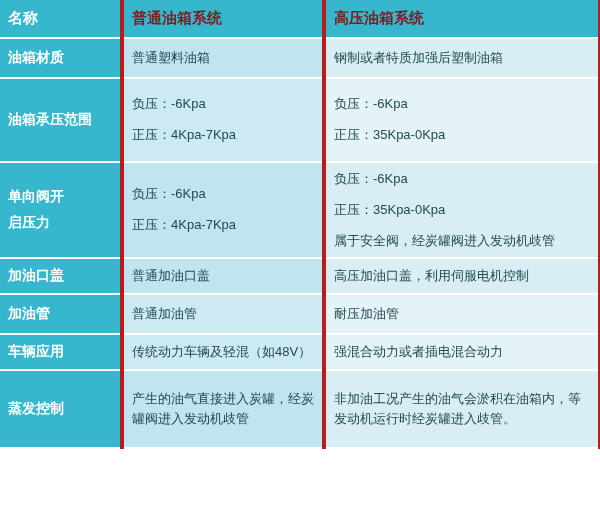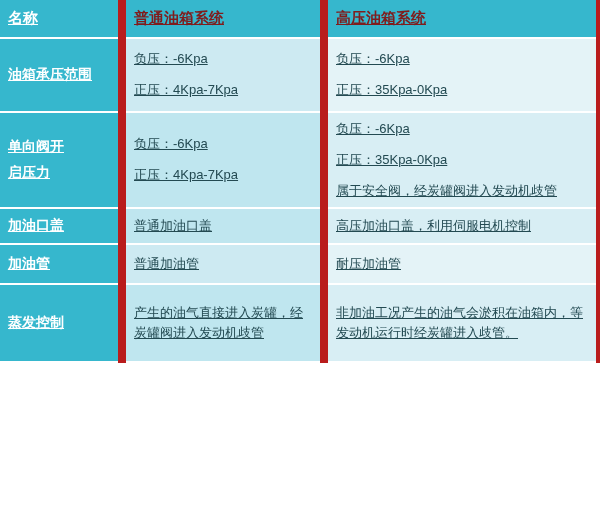--- a/index.html
+++ b/index.html
@@ -15,23 +15,22 @@
   }
   #comparison-table {
     width: 600px;
     border-collapse: collapse;
     table-layout: fixed;
   }
   #comparison-table td {
     vertical-align: middle;
     padding: 6px 8px;
     box-sizing: border-box;
-    border-right: 8px solid #b91c1c;
+    border-right: 4px solid #b91c1c;
     border-bottom: 2px solid #ffffff;
-    text-decoration: underline;
   }
   col.c0 { width: 122px; }
   col.c1 { width: 202px; }
   col.c2 { width: 276px; }
 
   
   .hdr-label {
     background: #36b7cd;
     color: #ffffff;
     font-weight: bold;
@@ -88,23 +87,34 @@
       <col class="c1">
       <col class="c2">
   </colgroup>
   <tbody>
     <tr>
       <td class="hdr-label">名称</td>
       <td class="hdr-col">普通油箱系统</td>
       <td class="hdr-col">高压油箱系统</td>
     </tr>
 
+    <tr>
+      <td class="rowlabel" style="height:40px;">
+        <span class="sub-label">油箱材质</span>
+      </td>
+      <td class="cell-a">
+        <span class="line">普通塑料油箱</span>
+      </td>
+      <td class="cell-b">
+        <span class="line">钢制或者特质加强后塑制油箱</span>
+      </td>
+    </tr>
 
     <tr>
-      <td class="rowlabel" style="height:74px;">
+      <td class="rowlabel" style="height:84px;">
         <span class="sub-label">油箱承压范围</span>
       </td>
       <td class="cell-a alt">
         <span class="line">负压：-6Kpa</span>
         <span class="line">正压：4Kpa-7Kpa</span>
       </td>
       <td class="cell-b alt">
         <span class="line">负压：-6Kpa</span>
         <span class="line">正压：35Kpa-0Kpa</span>
       </td>
@@ -143,20 +153,31 @@
         <span class="sub-label">加油管</span>
       </td>
       <td class="cell-a alt">
         <span class="line">普通加油管</span>
       </td>
       <td class="cell-b alt">
         <span class="line">耐压加油管</span>
       </td>
     </tr>
 
+    <tr>
+      <td class="rowlabel" style="height:36px;">
+        <span class="sub-label">车辆应用</span>
+      </td>
+      <td class="cell-a alt">
+        <span class="line">传统动力车辆及轻混（如48V）</span>
+      </td>
+      <td class="cell-b alt">
+        <span class="line">强混合动力或者插电混合动力</span>
+      </td>
+    </tr>
 
     <tr>
       <td class="rowlabel" style="height:78px;margin-top:48px;">
         <span class="sub-label">蒸发控制</span>
       </td>
       <td class="cell-a">
         <span class="line">产生的油气直接进入炭罐，经炭罐阀进入发动机歧管</span>
       </td>
       <td class="cell-b">
         <span class="line">非加油工况产生的油气会淤积在油箱内，等发动机运行时经炭罐进入歧管。</span>

